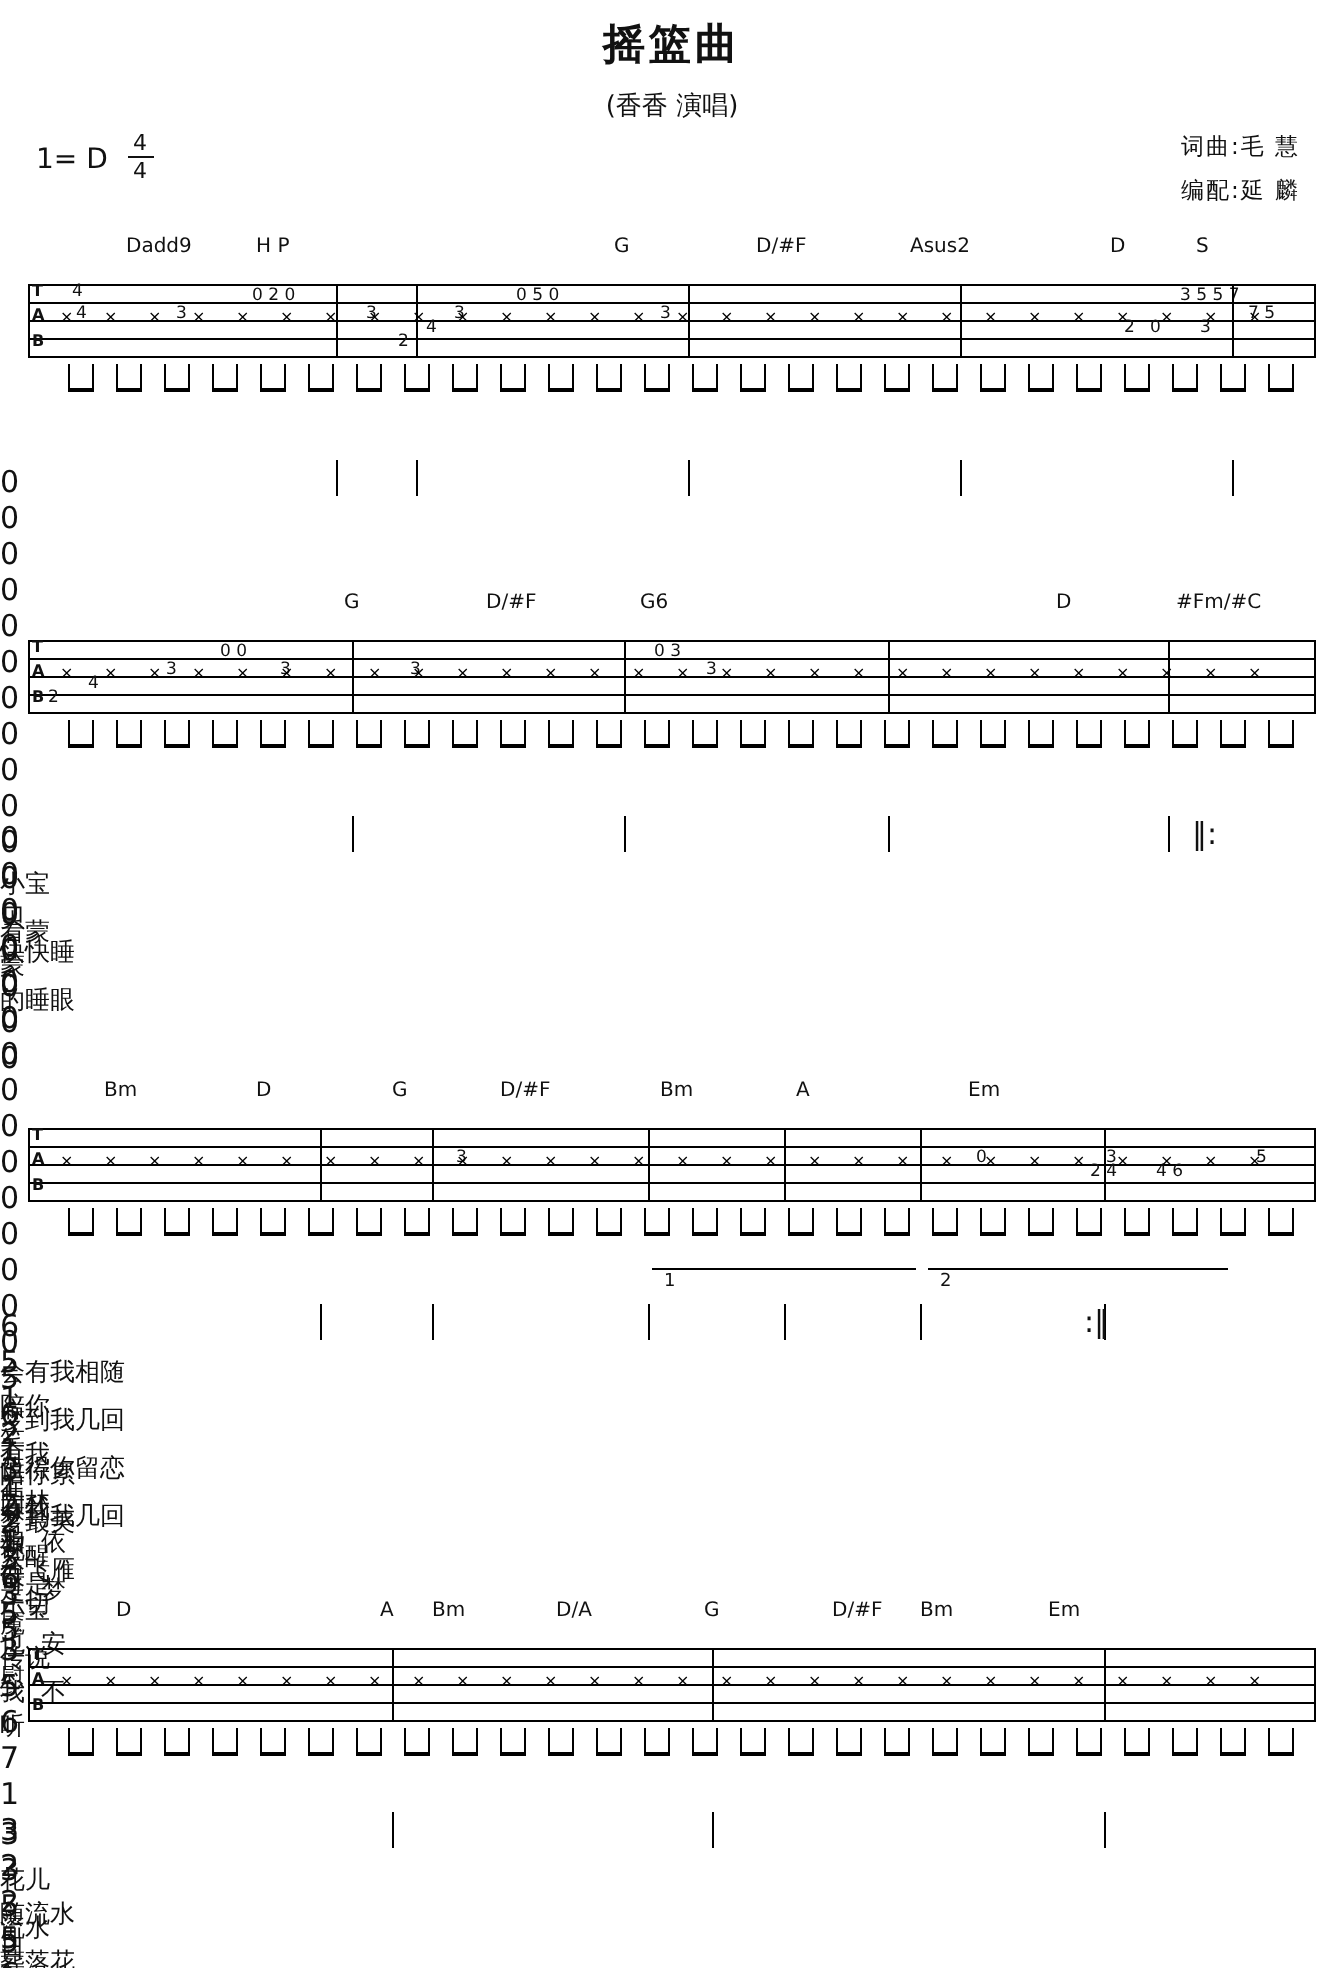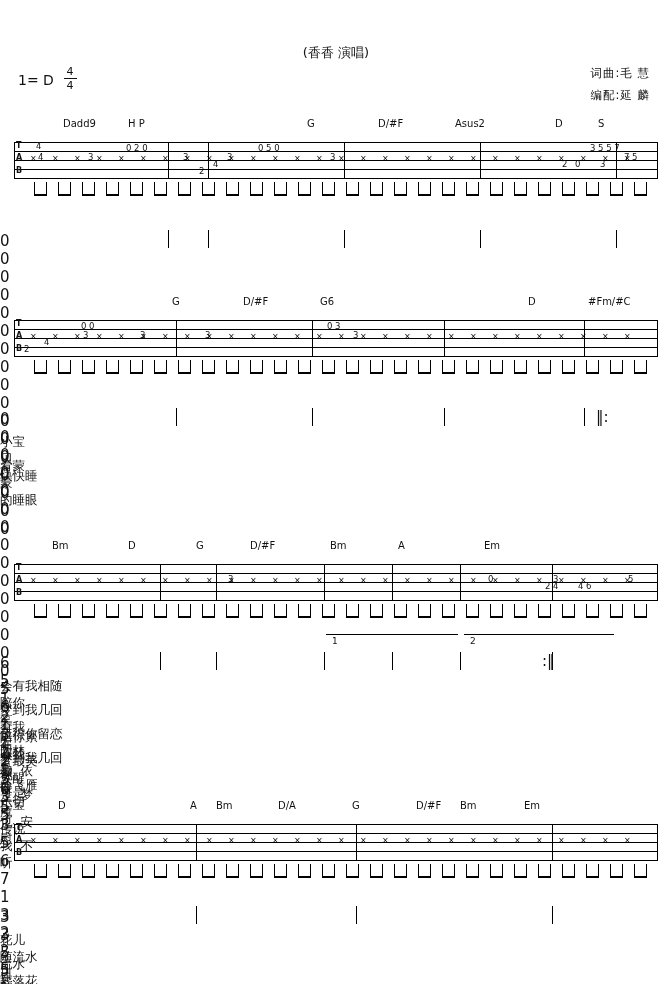--- a/index.html
+++ b/index.html
@@ -90,20 +90,21 @@
   .barline{position:absolute;width:1px;background:#000;}
   .repeat{position:absolute;font-size:15px;font-family:"DejaVu Sans", sans-serif;}
   .volta{position:absolute;font-size:9px;font-family:"DejaVu Sans", sans-serif;}
   .voltaline{position:absolute;background:#000;}
 </style>
 </head>
 <body>
 
 <div class="sheet">
 
+  <div class="title">摇篮曲</div>
   <div class="subtitle">(香香 演唱)</div>
   <div class="keysig">1= D</div>
   <div class="timesig">
     <b>4</b>
     <span class="bar"></span>
     <b>4</b>
   </div>
   <div class="credit l1">词曲:毛  慧</div>
   <div class="credit l2">编配:延  麟</div>
 
@@ -269,21 +270,21 @@
       </div>
     <div class="staff" style="top:24px;height:40px;" id="s2">
       <div class="line" style="top:0;"></div>
       <div class="line" style="top:9px;"></div>
       <div class="line" style="top:18px;"></div>
       <div class="line" style="top:27px;"></div>
       <div class="line" style="top:36px;"></div>
       <div class="tabletters" style="left:2px;top:-2px;">T<br>A<br>B</div>
       <div class="vend" style="left:0;top:0;height:36px;"></div>
       <div class="vend" style="left:643px;top:0;height:36px;"></div>
-    <div class="tabnum" style="left: 67px; top: 1px;">0 0</div>
+    <div class="tabnum" style="left: 96px; top: 1px;">0 0</div>
         <div class="tabnum" style="left: 69px; top: 10px;">3</div>
         <div class="tabnum" style="left: 126px; top: 10px;">3</div>
         <div class="tabnum" style="left: 191px; top: 10px;">3</div>
         <div class="tabnum" style="left: 313px; top: 1px;">0  3</div>
         <div class="tabnum" style="left: 339px; top: 10px;">3</div>
         <div class="tabnum" style="left: 30px; top: 17px;">4</div>
         <div class="tabnum" style="left: 10px; top: 24px;">2</div>
         <div class="xmark" style="left: 16px; top: 12px;">×</div>
         <div class="xmark" style="left: 38px; top: 12px;">×</div>
         <div class="xmark" style="left: 60px; top: 12px;">×</div>

